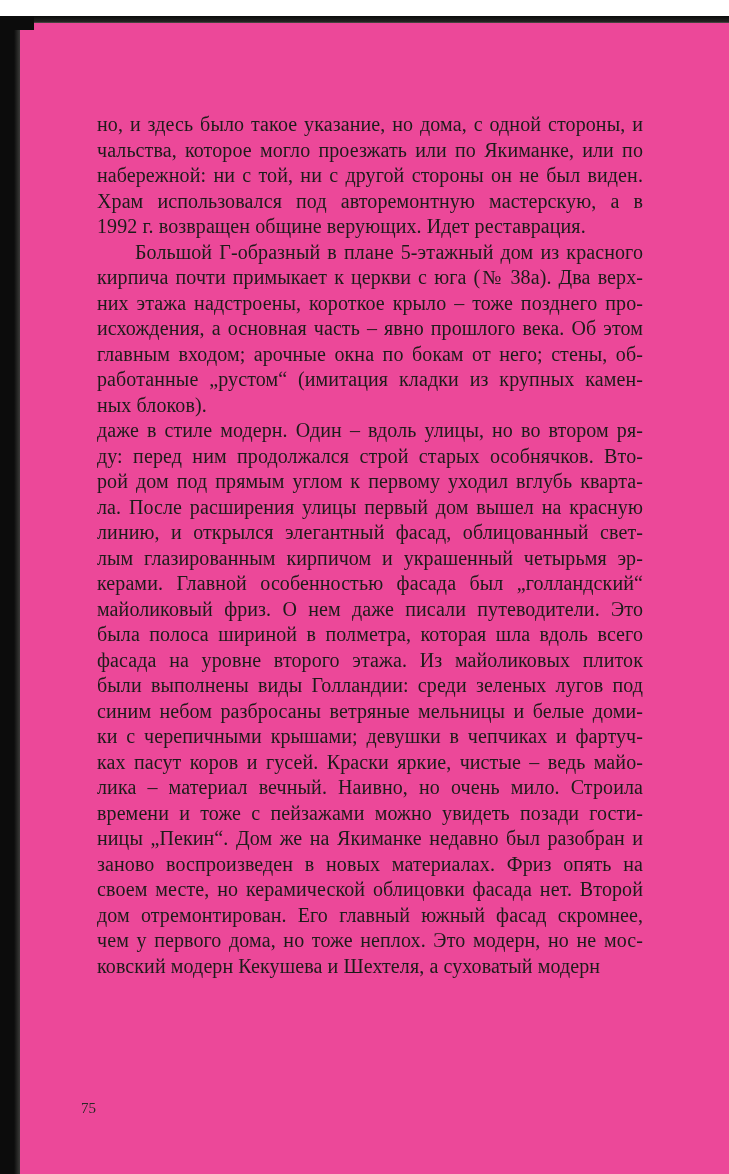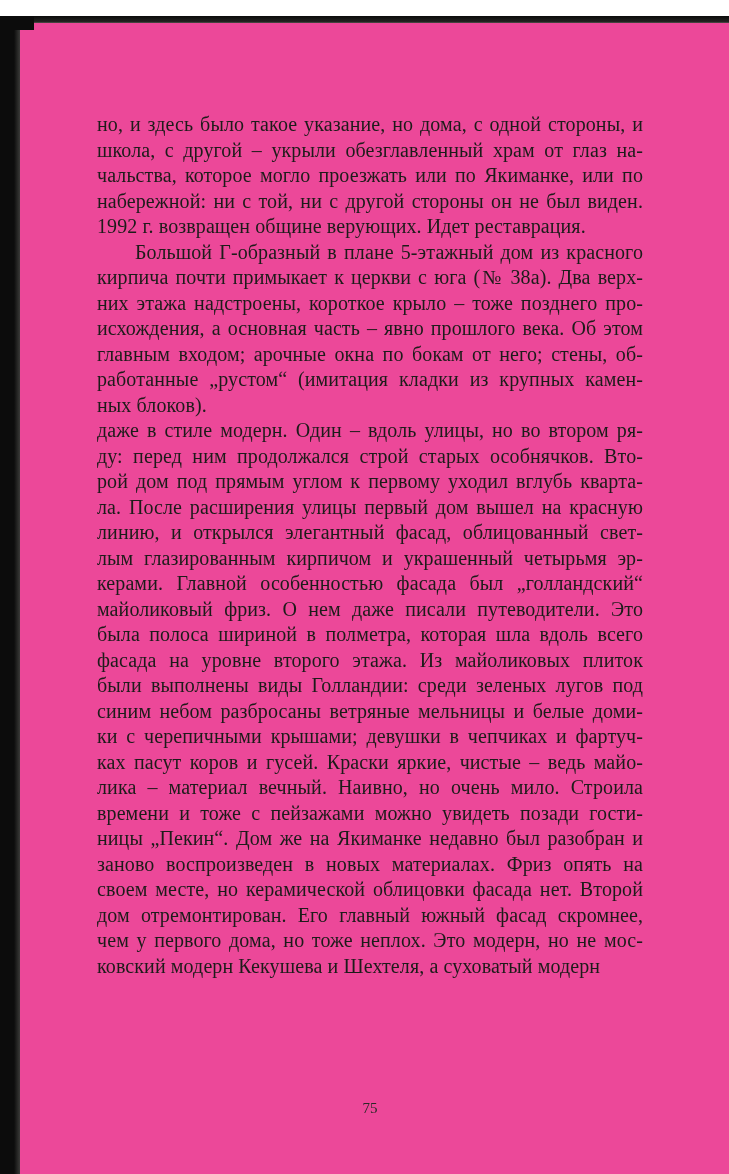--- a/index.html
+++ b/index.html
@@ -50,41 +50,41 @@
     white-space: normal;
   }
   .line.indent {
     text-indent: 38px;
   }
   .line.last {
     text-align-last: left;
   }
   .page-number {
     position: absolute;
-    left: 97px;
+    left: 81px;
     top: 1084px;
     width: 546px;
-    text-align: center;
+    text-align: left;
     font-size: 15px;
     color: #2a2927;
   }
 </style>
 </head>
 <body>
 
 <div class="scan-page">
   <div class="edge-top"></div>
   <div class="edge-left"></div>
   <div class="edge-corner"></div>
 
   <div class="text-block" id="text-block">
       <div class="line">но, и здесь было такое указание, но дома, с одной стороны, и</div>
-      <div class="line">школа, с другой – укрыли обезглавленный храм от глаз на-</div>
       <div class="line">чальства, которое могло проезжать или по Якиманке, или по</div>
       <div class="line">набережной: ни с той, ни с другой стороны он не был виден.</div>
+      <div class="line">Храм использовался под авторемонтную мастерскую, а в</div>
       <div class="line last">1992 г. возвращен общине верующих. Идет реставрация.</div>
       <div class="line indent">Большой Г-образный в плане 5-этажный дом из красного</div>
       <div class="line">кирпича почти примыкает к церкви с юга (№ 38а). Два верх-</div>
       <div class="line">них этажа надстроены, короткое крыло – тоже позднего про-</div>
       <div class="line">исхождения, а основная часть – явно прошлого века. Об этом</div>
       <div class="line">главным входом; арочные окна по бокам от него; стены, об-</div>
       <div class="line">работанные „рустом“ (имитация кладки из крупных камен-</div>
       <div class="line last">ных блоков).</div>
       <div class="line">даже в стиле модерн. Один – вдоль улицы, но во втором ря-</div>
       <div class="line">ду: перед ним продолжался строй старых особнячков. Вто-</div>

